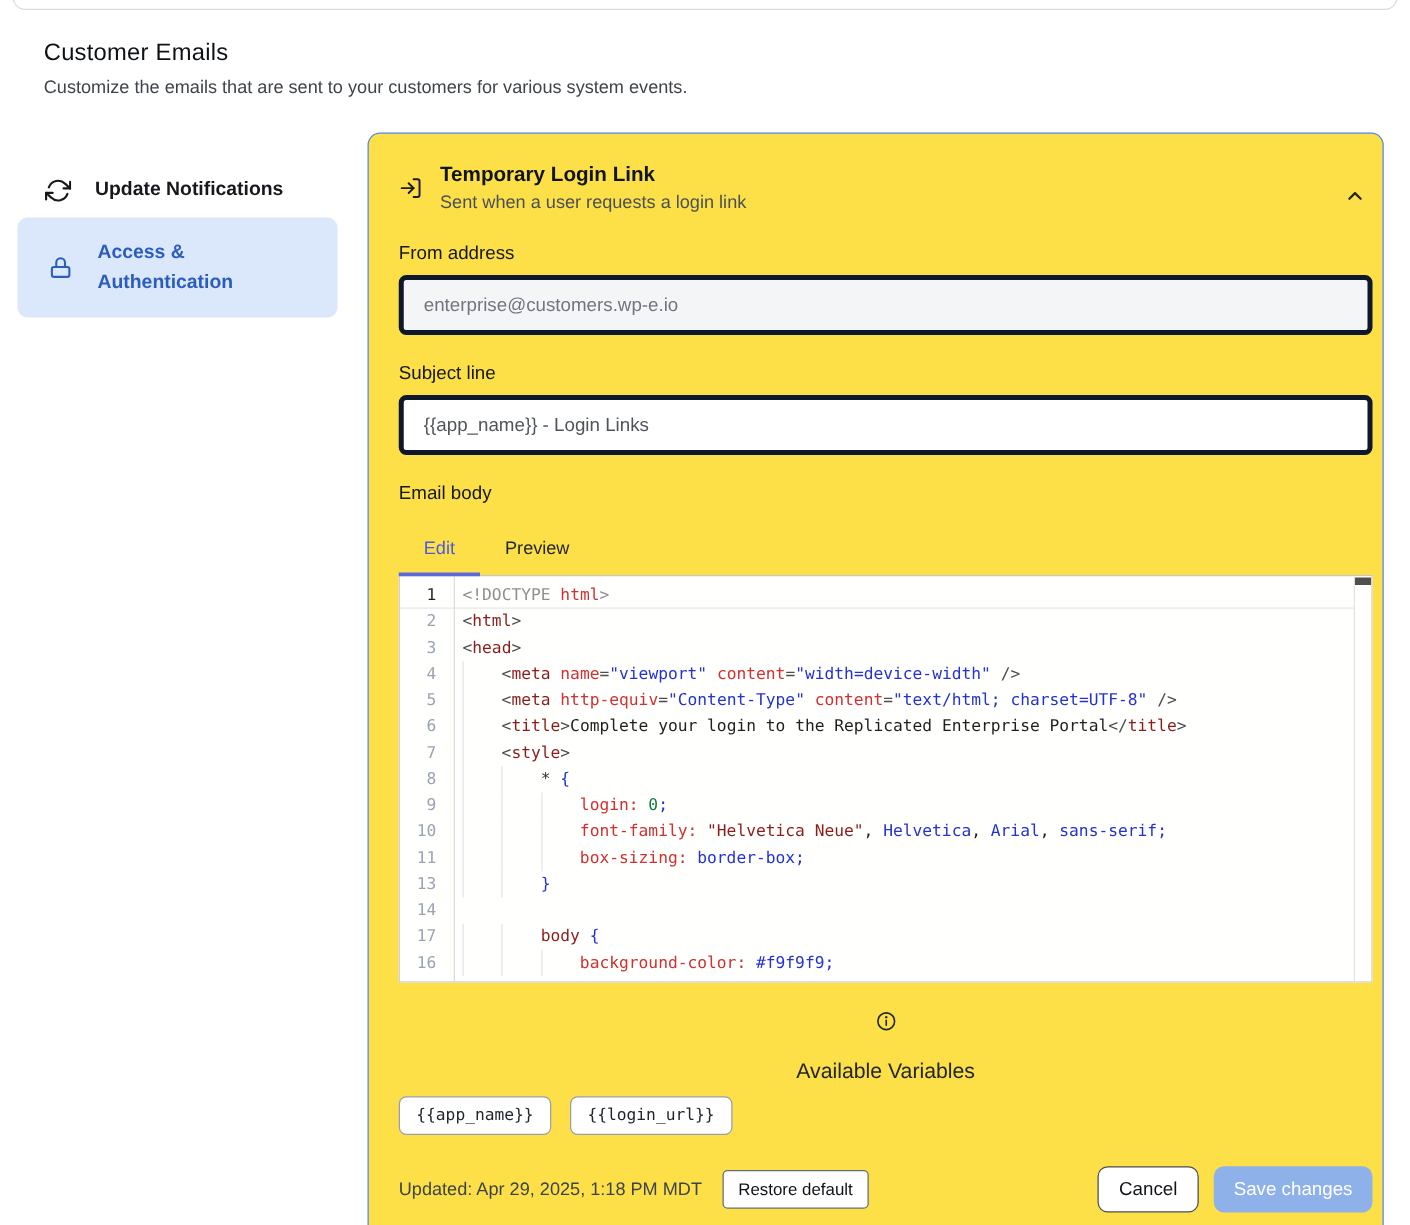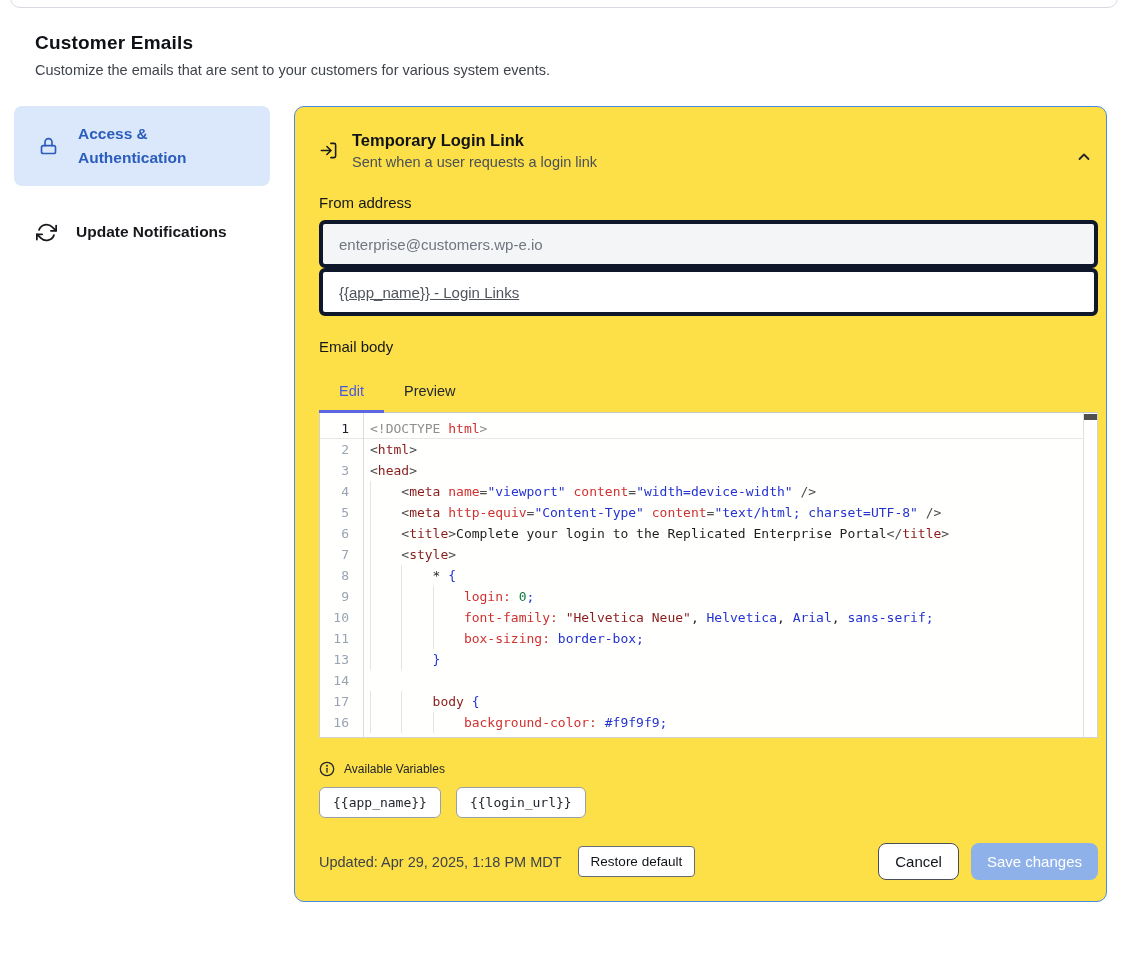--- a/index.html
+++ b/index.html
@@ -8,21 +8,21 @@
     width: 1128px; height: 980px; position: relative; overflow: hidden;
     font-family: "Liberation Sans", "DejaVu Sans", sans-serif;
     color: #15181d;
   }
   
   .top-strip {
     position: absolute; top: -14px; left: 10px; right: 10px; height: 22px;
     border: 1px solid #d7dbe1; border-radius: 0 0 10px 10px; background: #fff;
   }
   .page-head { margin: 32px 21px 0 35px; }
-  .page-title { font-size: 19px; font-weight: 700; color: #0e1115; letter-spacing: .2px; }
+  .page-title { font-size: 19px; font-weight: 400; color: #0e1115; letter-spacing: .2px; }
   .page-sub { margin-top: 8px; font-size: 14.5px; color: #3f444b; }
 
   .layout { display: flex; gap: 24px; margin: 28px 21px 0 14px; align-items: flex-start; }
 
   
   .sidebar { width: 256px; flex-shrink: 0; }
   .side-item { display: flex; align-items: center; gap: 19px; border-radius: 8px; cursor: pointer; }
   .side-item.selected { background: #dbe7fa; padding: 16px 20px 16px 24px; }
   .side-item.selected .side-label { color: #2b5dbd; max-width: 150px; }
   .side-item.plain { margin-top: 24px; padding: 10px 20px 10px 22px; }
@@ -39,21 +39,21 @@
   .ph-sub { margin-top: 4px; font-size: 14.5px; color: #4a5058; }
   .collapse-btn { position: absolute; right: 2px; top: 14px; background: none; border: none; cursor: pointer; display: flex; padding: 4px; }
 
   .field-label { font-size: 15px; color: #14171c; margin-bottom: 9px; }
   .field-label.mt { margin-top: 22px; }
   .input {
     width: 100%; height: 48px; border: 4px solid #0f172a; border-radius: 6px;
     padding: 0 16px; font-size: 15px; font-family: "Liberation Sans", sans-serif; outline: none;
   }
   .input.from { background: #f4f5f7; color: #70767f; }
-  .input.subject { background: #ffffff; color: #4f545c; text-decoration: underline; }
+  .input.subject { background: #ffffff; color: #4f545c; }
 
   
   .tabs { display: flex; margin-top: 19px; }
   .tab { background: none; border: none; cursor: pointer; font-family: inherit; padding: 9px 20px 13px; font-size: 14.5px; color: #23272e; position: relative; }
   .tab.active { color: #4c59df; font-weight: 400; }
   .tab.active::after { content: ""; position: absolute; left: 0; right: 0; bottom: -1px; height: 3px; background: #5b68e2; z-index: 2; }
 
   
   .cm-editor {
     position: relative; height: 326px; background: #fffffe;
@@ -82,21 +82,21 @@
   .t-txt  { color: #1f1f1f; }
   .t-num  { color: #0e7d41; }
   .t-kw   { color: #2433cf; }
   .t-punc { color: #2433cf; }
   .t-cstr { color: #8b1c1c; }
   .t-star { color: #2b2b2b; }
   .cm-vscroll { position: absolute; top: 0; right: 0; bottom: 0; width: 14px; background: #fffffe; border-left: 1px solid #e2e2e2; }
   .cm-vthumb { position: absolute; top: 1px; left: 0; width: 13px; height: 6px; background: #4f4f4f; cursor: grab; }
 
   
-  .vars-head { display: flex; align-items: center; gap: 9px; margin-top: 23px; font-size: 12px; color: #22262c; }
+  .vars-head { display: flex; align-items: center; gap: 22px; margin-top: 23px; font-size: 17px; color: #22262c; flex-direction: column; }
   .chips { display: flex; gap: 15px; margin-top: 10px; }
   .chip {
     background: #fff; border: 1px solid #99a0aa; border-radius: 6px; padding: 7px 13px;
     font-family: "DejaVu Sans Mono", "Liberation Mono", monospace; font-size: 13px; color: #22262c; cursor: pointer;
   }
 
   
   .panel-footer { display: flex; align-items: center; margin-top: 25px; }
   .updated { font-size: 14.5px; color: #3e434a; }
   .btn { font-family: inherit; cursor: pointer; color: #101419; }
@@ -111,38 +111,38 @@
 <div class="top-strip"></div>
 
 <div class="page-head">
   <div class="page-title">Customer Emails</div>
   <div class="page-sub">Customize the emails that are sent to your customers for various system events.</div>
 </div>
 
 <div class="layout">
 
   <div class="sidebar">
-    <div class="side-item selected">
-      <span class="side-icon">
-        <svg width="21" height="21" viewBox="0 0 24 24" fill="none" stroke="#2b5dbd" stroke-width="1.9" stroke-linecap="round" stroke-linejoin="round">
-          <rect x="4" y="11" width="16" height="9" rx="2"></rect>
-          <path d="M8 11V7a4 4 0 0 1 8 0v4"></path>
-        </svg>
-      </span>
-      <span class="side-label">Access &amp; Authentication</span>
-    </div>
     <div class="side-item plain">
       <span class="side-icon">
         <svg width="21" height="21" viewBox="0 0 24 24" fill="none" stroke="#16181c" stroke-width="2" stroke-linecap="round" stroke-linejoin="round">
           <polyline points="23 4 23 10 17 10"></polyline>
           <polyline points="1 20 1 14 7 14"></polyline>
           <path d="M3.51 9a9 9 0 0 1 14.85-3.36L23 10M1 14l4.64 4.36A9 9 0 0 0 20.49 15"></path>
         </svg>
       </span>
       <span class="side-label">Update Notifications</span>
+    </div>
+    <div class="side-item selected">
+      <span class="side-icon">
+        <svg width="21" height="21" viewBox="0 0 24 24" fill="none" stroke="#2b5dbd" stroke-width="1.9" stroke-linecap="round" stroke-linejoin="round">
+          <rect x="4" y="11" width="16" height="9" rx="2"></rect>
+          <path d="M8 11V7a4 4 0 0 1 8 0v4"></path>
+        </svg>
+      </span>
+      <span class="side-label">Access &amp; Authentication</span>
     </div>
   </div>
 
   <div class="panel">
 
     <div class="panel-header">
       <span style="display:flex;">
         <svg width="19" height="19" viewBox="0 0 24 24" fill="none" stroke="#1b1b1b" stroke-width="2" stroke-linecap="round" stroke-linejoin="round">
           <path d="M15 3h4a2 2 0 0 1 2 2v14a2 2 0 0 1-2 2h-4"></path>
           <polyline points="10 17 15 12 10 7"></polyline>
@@ -158,20 +158,21 @@
           <svg width="16" height="16" viewBox="0 0 16 16" fill="none" stroke="#24272c" stroke-width="1.8" stroke-linecap="round" stroke-linejoin="round">
             <polyline points="3.5 10 8 5.5 12.5 10"></polyline>
           </svg>
         </span>
       </button>
     </div>
 
     <div class="field-label">From address</div>
     <input type="text" class="input from" readonly="" value="enterprise@customers.wp-e.io" style="">
 
+    <div class="field-label mt">Subject line</div>
     <input type="text" class="input subject" value="{{app_name}} - Login Links" style="">
 
     <div class="field-label mt">Email body</div>
 
     <div class="tabs">
       <button class="tab active">Edit</button>
       <button class="tab">Preview</button>
     </div>
 
     <div class="cm-editor">

